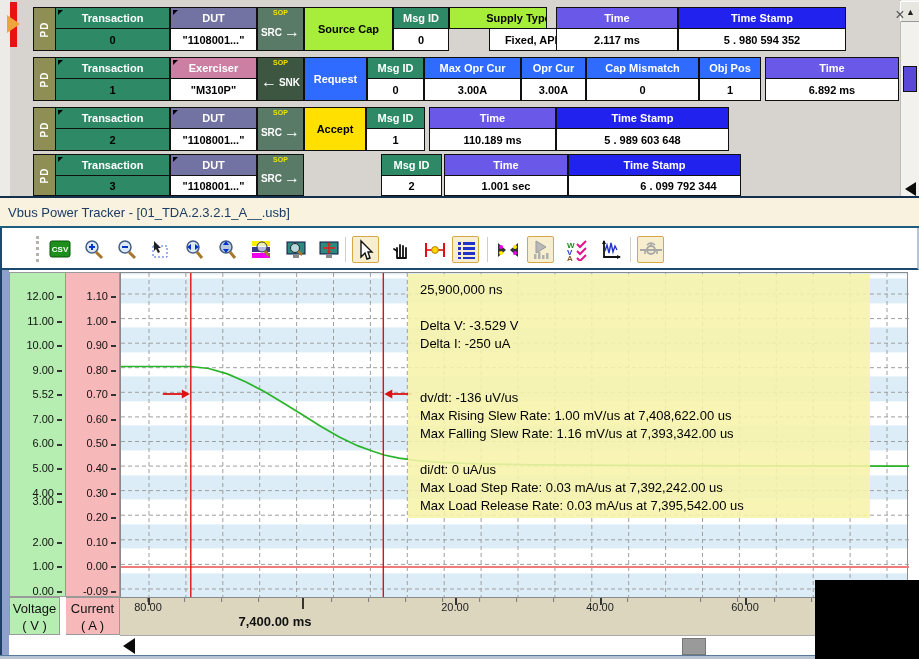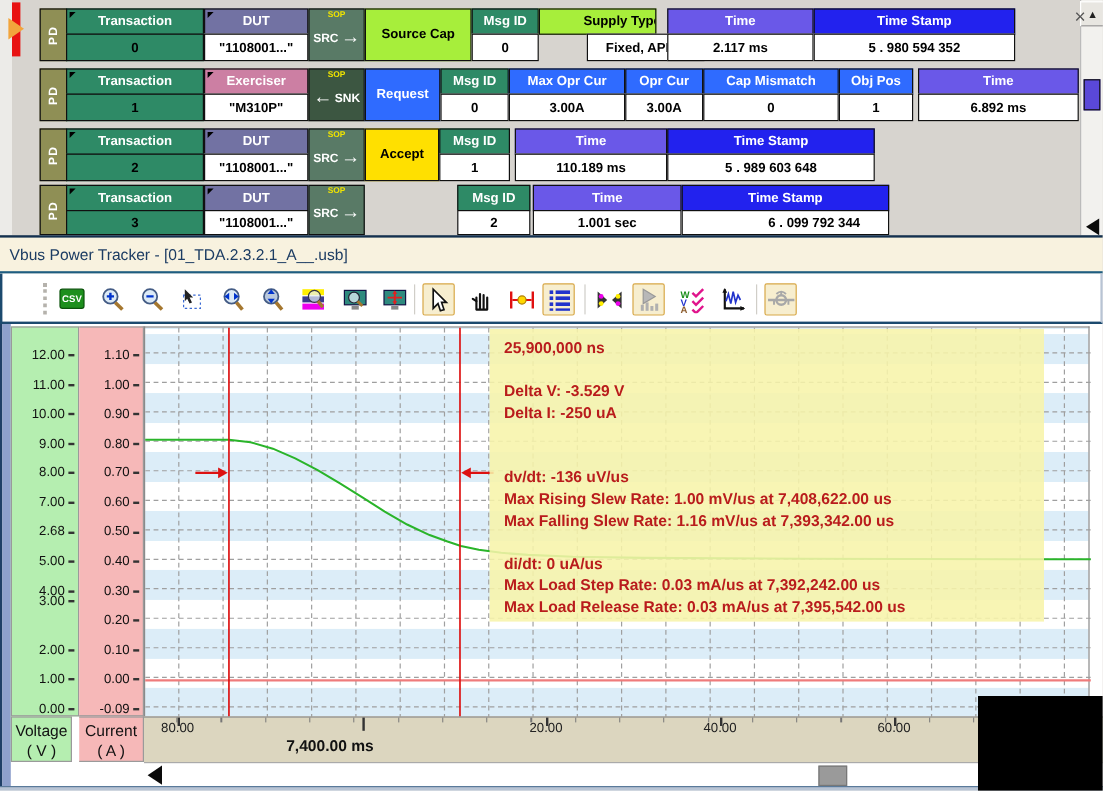--- a/index.html
+++ b/index.html
@@ -64,21 +64,21 @@
   #caxis{position:absolute;left:66px;top:2px;width:54px;height:325px;background:#f6b8b8;border:1px solid #9a9a9a;border-left:none;box-sizing:border-box;}
   .ytick{position:absolute;right:3px;height:12px;line-height:12px;font-size:11px;color:#111;}
   .ytick::after{content:"";display:inline-block;width:5px;height:2px;background:#333;margin-left:3px;vertical-align:middle;}
   #plot{position:absolute;left:120px;top:2px;width:788px;height:325px;
      background:repeating-linear-gradient(180deg,#dcedf8 0 24.58px,#ffffff 24.58px 49.16px);
      background-position:0 5.4px;border:1px solid #8a8a8a;border-bottom:none;box-sizing:border-box;}
   #plot svg{position:absolute;left:0;top:0;}
   .gl{stroke:#9f9f9f;stroke-width:1;stroke-dasharray:4 3;}
   #annotation{position:absolute;left:408px;top:4px;width:462px;height:244px;
      background:rgba(247,244,170,0.88);z-index:5;padding:7px 0 0 12px;box-sizing:border-box;}
-  .al{height:18px;line-height:18px;font-size:13px;font-weight:bold;color:#b91c1c;white-space:nowrap;}
+  .al{height:18px;line-height:18px;font-size:13px;font-weight:normal;color:#000000;white-space:nowrap;}
   .gap1{height:18px;} .gap2{height:36px;}
   #vfoot{position:absolute;left:9px;top:327px;width:51px;height:38px;background:#b5eeb0;border:1px solid #9a9a9a;
      box-sizing:border-box;text-align:center;font-size:13px;color:#111;line-height:17px;padding-top:2px;}
   #cfoot{position:absolute;left:66px;top:327px;width:54px;height:38px;background:#f6b8b8;border:1px solid #9a9a9a;
      border-left:none;box-sizing:border-box;text-align:center;font-size:13px;color:#111;line-height:17px;padding-top:2px;}
   #ruler{position:absolute;left:120px;top:327px;width:799px;height:38px;background:#dcd6bf;
      border-top:1px solid #8a8a8a;box-sizing:border-box;}
   #ruler .minor-ticks{position:absolute;left:0;top:0;width:100%;height:4px;
      background:repeating-linear-gradient(90deg,transparent 0 35.9px,#777 35.9px 36.9px);background-position:-8.9px 0;}
   .mtick{position:absolute;top:0;width:2px;height:7px;background:#333;}
@@ -377,23 +377,23 @@
 <div id="chart">
   <div class="frame-l1"></div>
   <div class="frame-l2"></div>
 
   <div id="vaxis">
       <div id="voltage-ticks">
         <span class="ytick" style="top: 17px;">12.00</span>
         <span class="ytick" style="top: 41.58px;">11.00</span>
         <span class="ytick" style="top: 66.16px;">10.00</span>
         <span class="ytick" style="top: 90.74px;">9.00</span>
-        <span class="ytick" style="top: 115.32px;">8.00</span>
+        <span class="ytick" style="top: 115.32px;">5.52</span>
         <span class="ytick" style="top: 139.9px;">7.00</span>
-        <span class="ytick" style="top: 164.48px;">2.68</span>
+        <span class="ytick" style="top: 164.48px;">6.00</span>
         <span class="ytick" style="top: 189.06px;">5.00</span>
         <span class="ytick" style="top: 213.64px;">4.00</span>
         <span class="ytick" style="top: 222px; text-align: right;">3.00</span>
         <span class="ytick" style="top: 262.8px;">2.00</span>
         <span class="ytick" style="top: 287.38px;">1.00</span>
         <span class="ytick" style="top: 311.96px;">0.00</span>
       </div>
     </div>
   <div id="caxis">
       <div id="current-ticks">

